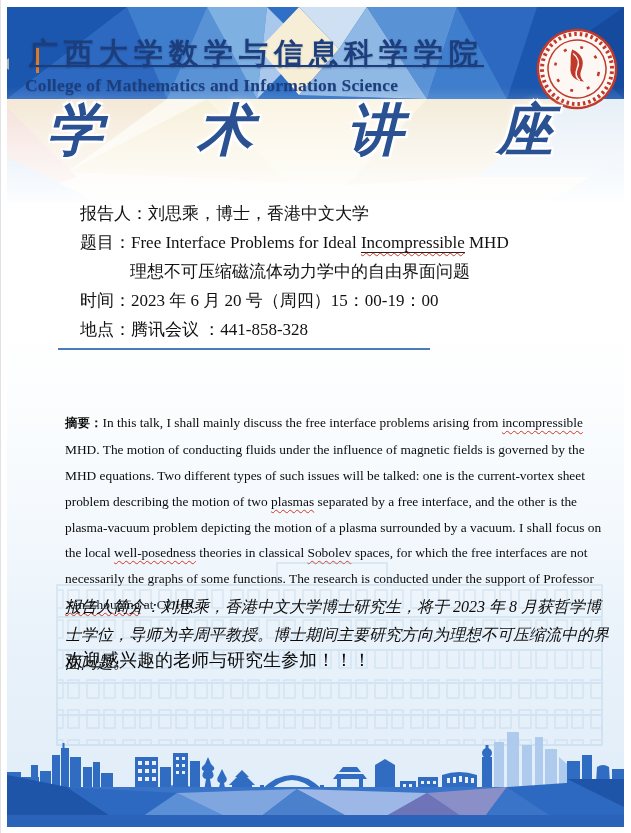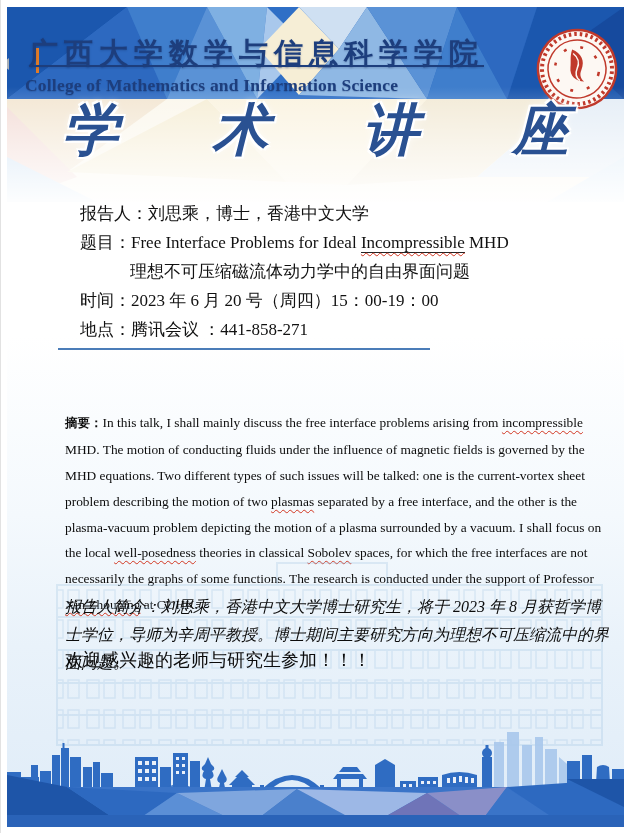--- a/index.html
+++ b/index.html
@@ -24,21 +24,21 @@
     text-shadow:0 1px 2px rgba(10,30,80,.25);
     text-decoration:underline;
   }
   .hdr-en{
     font-family:"Liberation Serif",serif;font-weight:700;font-size:17.5px;
     margin-top:1px;margin-left:-4px;white-space:nowrap;letter-spacing:.2px;
     text-shadow:0 1px 1px rgba(10,30,80,.2);
   }
   .seal{position:absolute;left:528px;top:20px;width:84px;height:84px;}
   .banner{
-    position:absolute;left:0;top:86px;width:617px;text-align:center;
+    position:absolute;left:0;top:86px;width:617px;text-align:left;
     font-family:"Liberation Serif",serif;font-weight:700;font-style:italic;
     font-size:56px;color:#2a5192;letter-spacing:40px;text-indent:40px;white-space:nowrap;
     text-shadow:-2px -2px 0 #fff,2px -2px 0 #fff,-2px 2px 0 #fff,2px 2px 0 #fff,0 0 9px rgba(255,255,255,.95);
   }
   .cursor-artifact{position:absolute;left:29px;top:41px;width:3px;height:25px;background:#e07b28;}
   .margin-marker{
     position:absolute;left:-6px;top:51px;width:0;height:0;
     border-top:6px solid transparent;border-bottom:6px solid transparent;border-right:8px solid #a9afb6;
   }
   .info{
@@ -134,21 +134,21 @@
       </g>
     </svg>
 
     <div class="banner">学 术 讲 座</div>
 
     <div class="info">
       <div class="ln"><span>报告人：</span><span>刘思乘，博士，香港中文大学</span></div>
       <div class="ln"><span>题目：</span><span>Free Interface Problems for Ideal </span><span class="u-title">Incompressible</span><span> MHD</span></div>
       <div class="ln cont">理想不可压缩磁流体动力学中的自由界面问题</div>
       <div class="ln"><span>时间：</span><span>2023 年 6 月 20 号（周四）15：00-19：00</span></div>
-      <div class="ln"><span>地点：</span><span>腾讯会议 ：441-858-271</span></div>
+      <div class="ln"><span>地点：</span><span>腾讯会议 ：441-858-328</span></div>
     </div>
 
     <div class="divider"></div>
 
     <p class="abstract"><span class="lbl">摘要：</span><span>In this talk, I shall mainly discuss the free interface problems arising from </span><span class="wavy">incompressible</span><span> MHD. The motion of conducting fluids under the influence of magnetic fields is governed by the MHD equations. Two different types of such issues will be talked: one is the current-vortex sheet problem describing the motion of two </span><span class="wavy">plasmas</span><span> separated by a free interface, and the other is the plasma-vacuum problem depicting the motion of a plasma surrounded by a vacuum. I shall focus on the local </span><span class="wavy">well-posedness</span><span> theories in classical </span><span class="wavy">Sobolev</span><span> spaces, for which the free interfaces are not necessarily the graphs of some functions. The research is conducted under the support of Professor </span><span class="wavy">Xin Zhouping</span><span> at CUHK.</span></p>
 
     <svg class="watermark" viewBox="0 0 565 220" preserveAspectRatio="none" aria-hidden="true">
       <defs>
         <pattern id="win" width="36" height="30" patternUnits="userSpaceOnUse">
           <rect x="4" y="5" width="12" height="18" fill="none" stroke="#9fc4e2" stroke-width="1.5"></rect>

